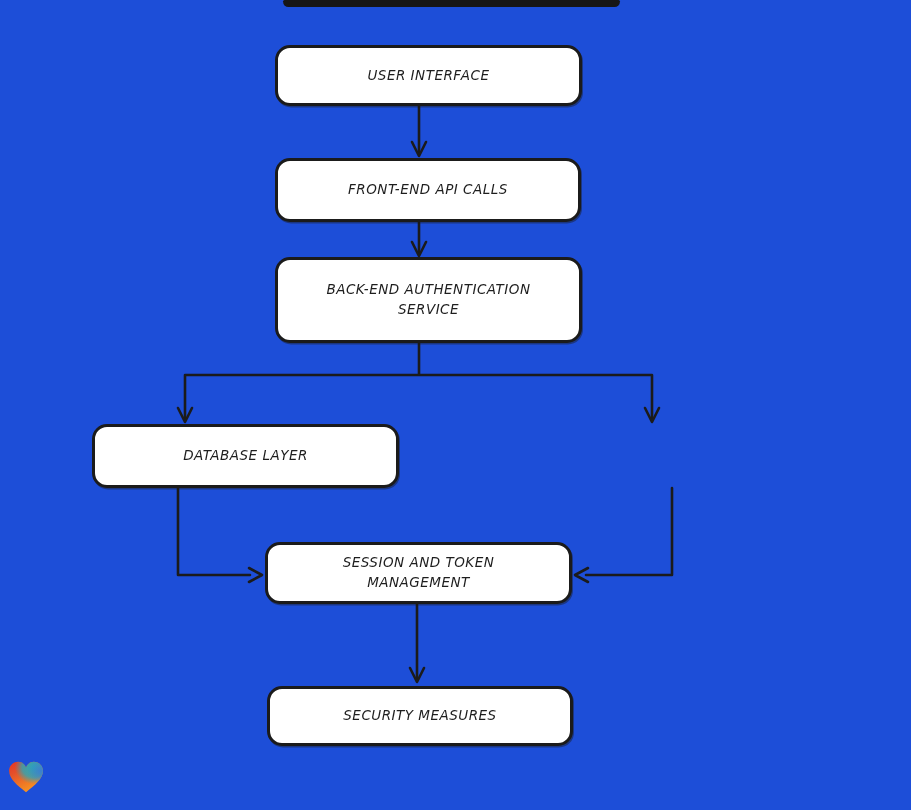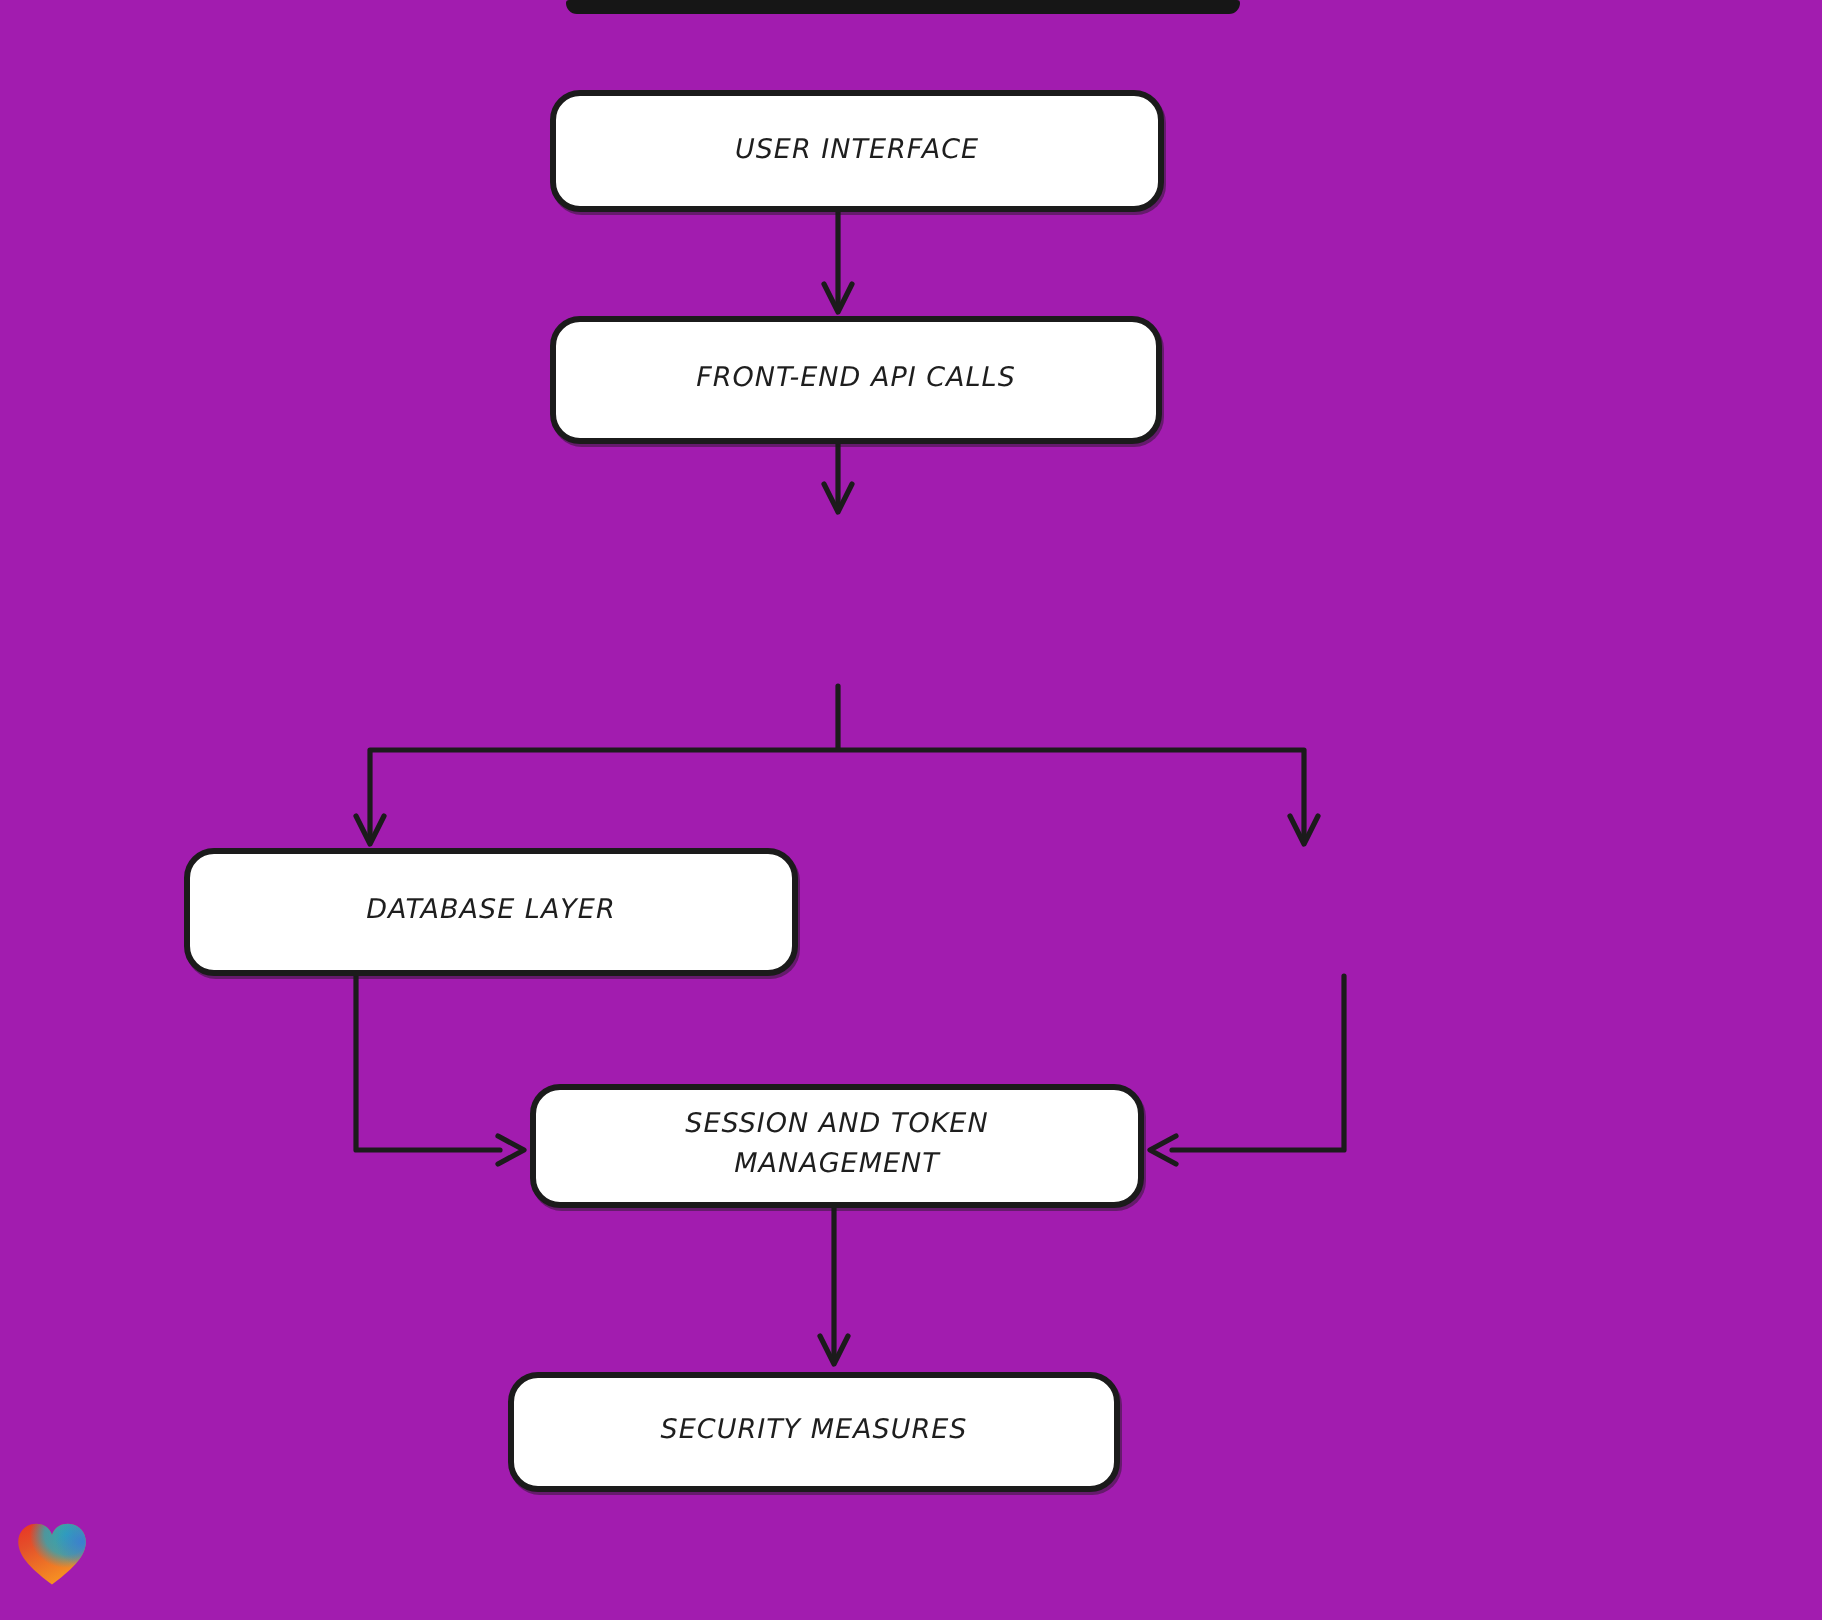--- a/index.html
+++ b/index.html
@@ -1,20 +1,20 @@
 <!DOCTYPE html>
 <html><head>
 <meta charset="utf-8">
 <style>
   html, body { margin: 0; padding: 0; background: #ffffff; }
   .canvas {
     position: relative;
     width: 911px;
     height: 810px;
-    background: #a21caf;
+    background: #1d4ed8;
     overflow: hidden;
     font-family: "DejaVu Sans", sans-serif;
   }
   .edges {
     position: absolute;
     left: 0; top: 0;
     width: 911px; height: 810px;
     pointer-events: none;
   }
   .node {
@@ -87,31 +87,34 @@
   </svg>
 
   <div class="node" style="left:275px; top:45px;  width:307px; height:61px;">
     <span class="label">USER INTERFACE</span>
   </div>
 
   <div class="node" style="left:275px; top:158px; width:306px; height:64px;">
     <span class="label">FRONT-END API CALLS</span>
   </div>
 
+  <div class="node" style="left:275px; top:257px; width:307px; height:86px;">
+    <span class="label wrap-wide">BACK-END AUTHENTICATION SERVICE</span>
+  </div>
 
   <div class="node" style="left:64px;  top:424px; width:307px; height:64px;margin-left:28px;">
     <span class="label">DATABASE LAYER</span>
   </div>
 
 
   <div class="node" style="left:265px; top:542px; width:307px; height:62px;">
     <span class="label wrap-tight">SESSION AND TOKEN MANAGEMENT</span>
   </div>
 
-  <div class="node" style="left:254px; top:686px; width:306px; height:60px;">
+  <div class="node" style="left:267px; top:686px; width:306px; height:60px;">
     <span class="label">SECURITY MEASURES</span>
   </div>
 
   <svg class="heart-logo" viewBox="0 0 32 29" xmlns="http://www.w3.org/2000/svg">
     <defs>
       <linearGradient id="heartBase" x1="0" y1="0" x2="0.55" y2="1">
         <stop offset="0" stop-color="#e93323"></stop>
         <stop offset="0.35" stop-color="#e4502a"></stop>
         <stop offset="1" stop-color="#f79422"></stop>
       </linearGradient>

